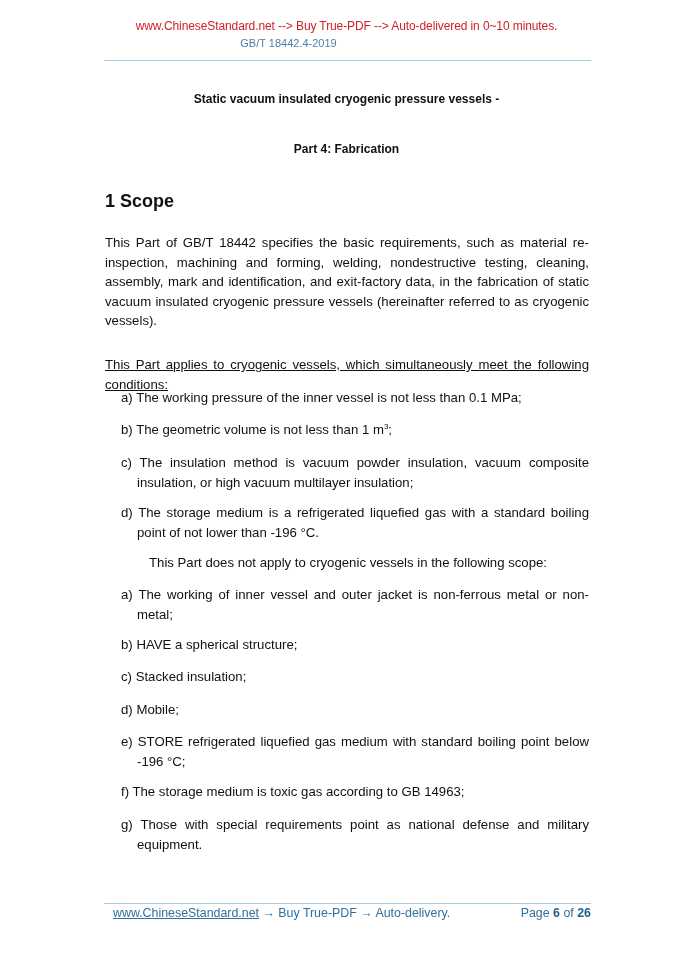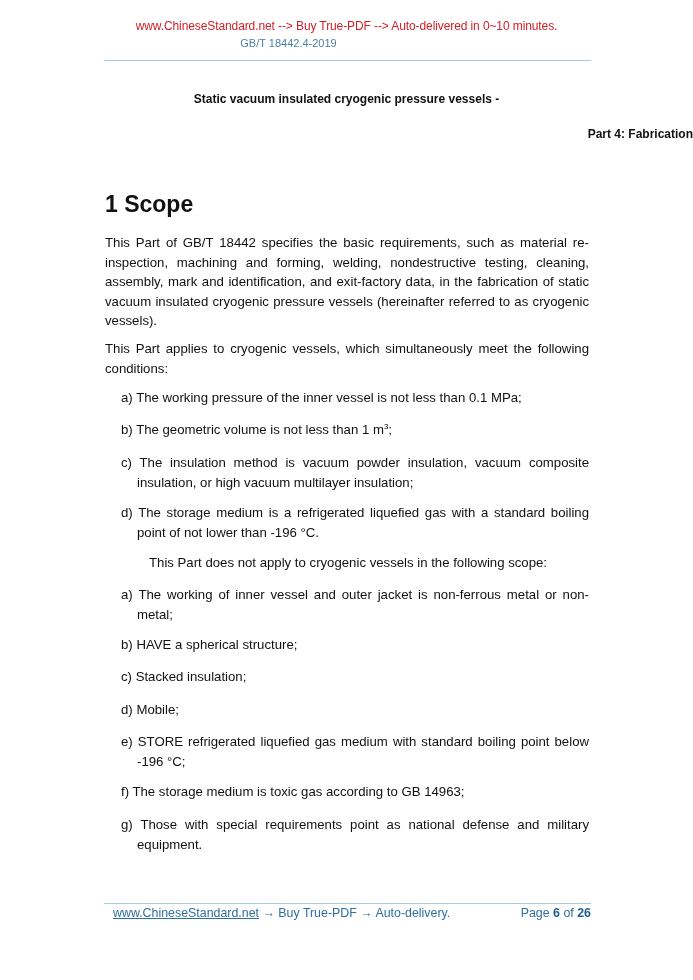--- a/index.html
+++ b/index.html
@@ -17,23 +17,23 @@
   }
   .header-rule {
     position: absolute; top: 60px; left: 104px; width: 487px; height: 1px;
     background: #a9cbe0;
   }
   .title {
     position: absolute; left: 0; width: 693px; text-align: center;
     font-weight: bold; font-size: 12px; color: #111;
   }
   .title.l1 { top: 92px; }
-  .title.l2 { top: 127px; text-align: right; }
+  .title.l2 { top: 142px; }
   .section-heading {
-    position: absolute; top: 191px; left: 105px; font-weight: bold; font-size: 23px;
+    position: absolute; top: 191px; left: 105px; font-weight: bold; font-size: 18px;
   }
   .para {
     position: absolute; left: 105px; width: 484px; font-size: 13.2px; line-height: 19.6px;
     text-align: justify;
   }
   .item {
     position: absolute; left: 121px; width: 468px; font-size: 13.2px; line-height: 19.6px;
     text-align: justify; padding-left: 16px; text-indent: -16px; box-sizing: border-box;
   }
   .footer-rule {
@@ -55,21 +55,21 @@
 <div class="std-code">GB/T 18442.4-2019</div>
 <div class="header-rule"></div>
 
 <div class="title l1">Static vacuum insulated cryogenic pressure vessels -</div>
 <div class="title l2">Part 4: Fabrication</div>
 
 <div class="section-heading">1 Scope</div>
 
 <div class="para" style="top:233px;">This Part of GB/T 18442 specifies the basic requirements, such as material re-inspection, machining and forming, welding, nondestructive testing, cleaning, assembly, mark and identification, and exit-factory data, in the fabrication of static vacuum insulated cryogenic pressure vessels (hereinafter referred to as cryogenic vessels).</div>
 
-<div class="para" style="top:339px;">This Part applies to cryogenic vessels, which simultaneously meet the following conditions:</div>
+<div class="para" style="top:355px;text-decoration:underline;">This Part applies to cryogenic vessels, which simultaneously meet the following conditions:</div>
 
 <div class="item" style="top:388px;">a) The working pressure of the inner vessel is not less than 0.1 MPa;</div>
 <div class="item" style="top:420px;"><span>b) The geometric volume is not less than 1 m</span><sup>3</sup><span>;</span></div>
 <div class="item" style="top:453px;">c) The insulation method is vacuum powder insulation, vacuum composite insulation, or high vacuum multilayer insulation;</div>
 <div class="item" style="top:503px;">d) The storage medium is a refrigerated liquefied gas with a standard boiling point of not lower than -196 °C.</div>
 
 <div class="para" style="top:553px;margin-left:44px;">This Part does not apply to cryogenic vessels in the following scope:</div>
 
 <div class="item" style="top:585px;">a) The working of inner vessel and outer jacket is non-ferrous metal or non-metal;</div>
 <div class="item" style="top:635px;">b) HAVE a spherical structure;</div>

